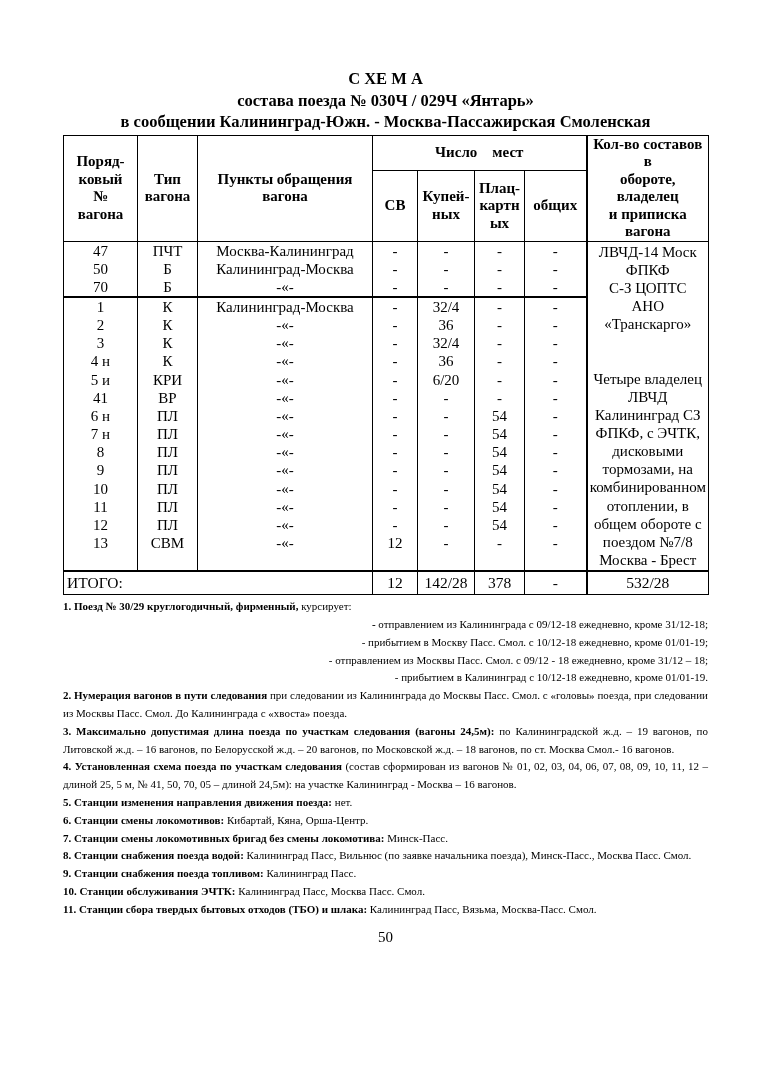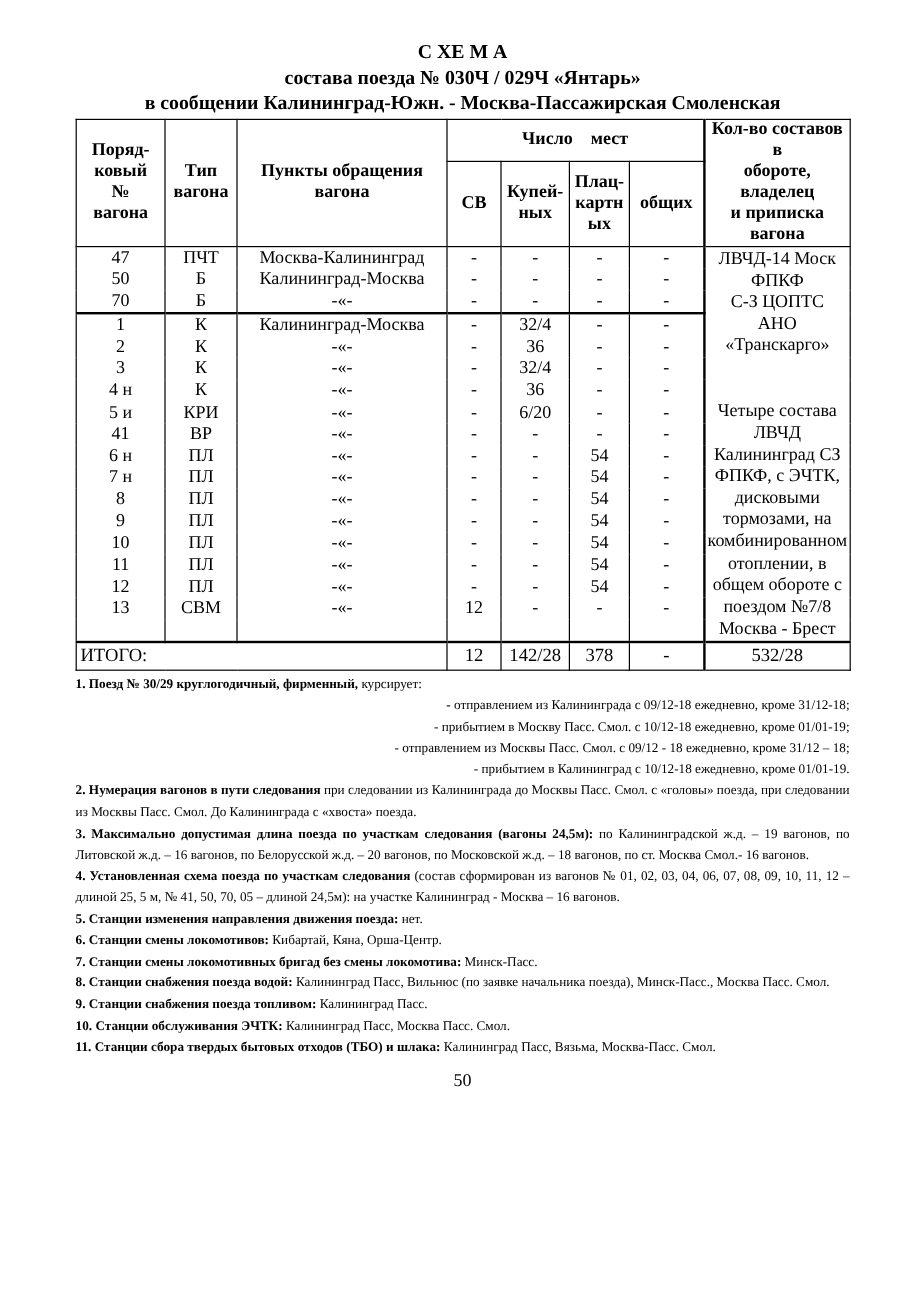--- a/index.html
+++ b/index.html
@@ -1,21 +1,21 @@
 <!DOCTYPE html>
 <html><head>
 <meta charset="utf-8">
 <style>
   html, body { margin: 0; padding: 0; background: #ffffff; }
   .page {
     width: 764px; height: 1080px; background: #ffffff; color: #000000;
     font-family: "Liberation Serif", serif; position: relative; overflow: hidden;
   }
   .content { width: 645px; margin-left: 63px; }
-  .title-block { text-align: center; font-weight: bold; font-size: 16.5px; line-height: 21.5px; padding-top: 32px; }
+  .title-block { text-align: center; font-weight: bold; font-size: 16.5px; line-height: 21.5px; padding-top: 68px; }
   .title-line { white-space: pre; }
 
   table.schema {
     border-collapse: collapse; width: 645px; margin-top: 2px;
     table-layout: fixed; font-size: 15px;
   }
   table.schema th, table.schema td {
     padding: 0; text-align: center; vertical-align: middle; overflow: hidden;
   }
   thead th {
@@ -111,21 +111,21 @@
             <td>-</td>
             <td>-</td>
             <td rowspan="18" class="right-note">
               <div class="rl">ЛВЧД-14 Моск</div>
               <div class="rl">ФПКФ</div>
               <div class="rl">С-З ЦОПТС</div>
               <div class="rl">АНО</div>
               <div class="rl">«Транскарго»</div>
               <div class="rl"></div>
               <div class="rl"></div>
-              <div class="rl">Четыре состава</div>
+              <div class="rl">Четыре владелец</div>
               <div class="rl">ЛВЧД</div>
               <div class="rl">Калининград СЗ</div>
               <div class="rl">ФПКФ, с ЭЧТК,</div>
               <div class="rl">дисковыми</div>
               <div class="rl">тормозами, на</div>
               <div class="rl">комбинированном</div>
               <div class="rl">отоплении, в</div>
               <div class="rl">общем обороте с</div>
               <div class="rl">поездом №7/8</div>
               <div class="rl">Москва - Брест</div>

